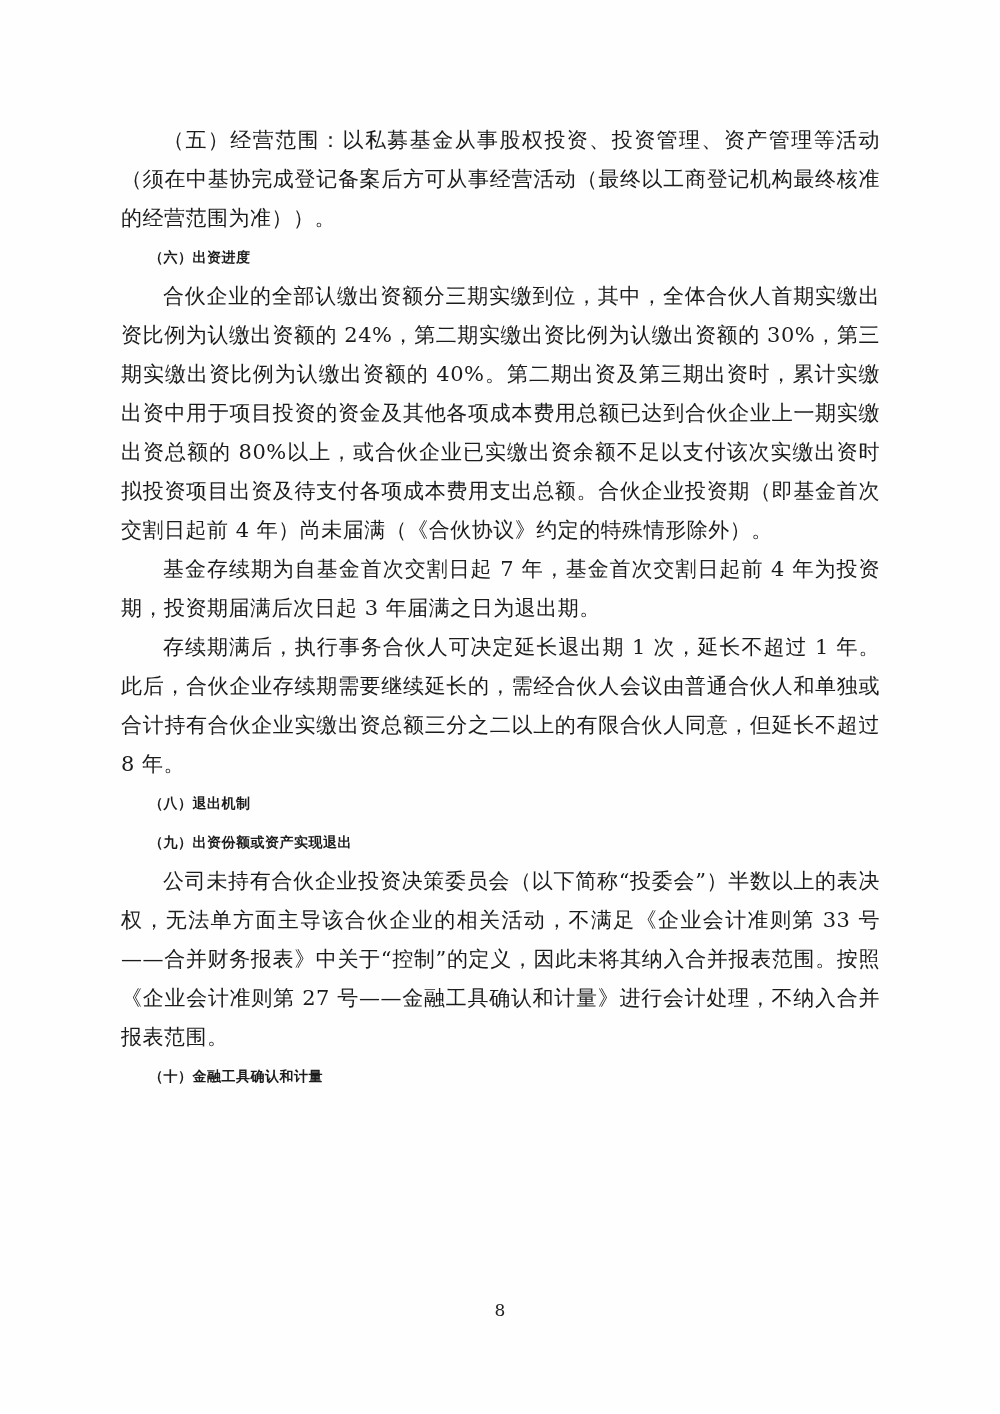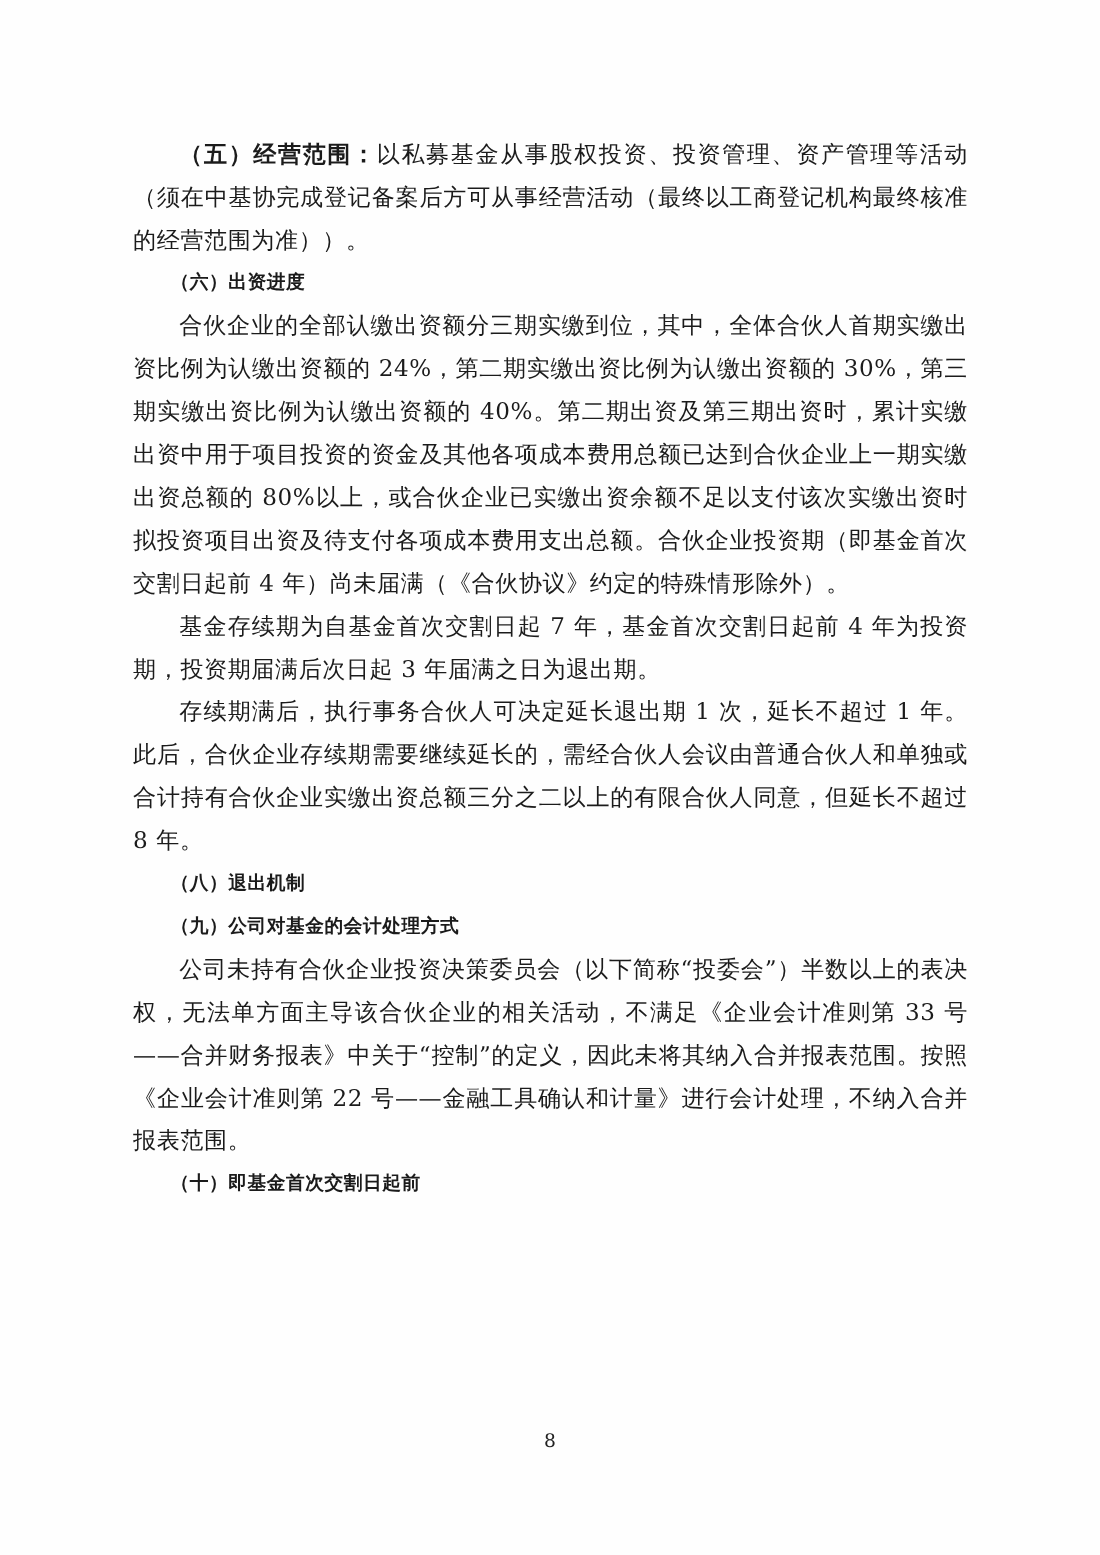--- a/index.html
+++ b/index.html
@@ -28,29 +28,29 @@
     font-size: 21px;
     line-height: 39px;
     text-align: justify;
     text-indent: 2em;
     letter-spacing: 0.5px;
   }
   .heading {
     margin: 0;
     font-family: "DejaVu Sans", "Liberation Sans", sans-serif;
     font-weight: bold;
-    font-size: 17px;
+    font-size: 14px;
     line-height: 39px;
     text-align: left;
     text-indent: 2em;
     letter-spacing: 0.5px;
   }
   .lead {
     font-family: "DejaVu Sans", "Liberation Sans", sans-serif;
-    font-weight: bold;
+    font-weight: normal;
   }
   .page-num {
     position: absolute;
     left: 0;
     top: 1300px;
     width: 100%;
     text-align: center;
     font-family: "DejaVu Serif", "Liberation Serif", serif;
     font-size: 17px;
     color: #222;
@@ -69,22 +69,22 @@
     <p class="para">合伙企业的全部认缴出资额分三期实缴到位，其中，全体合伙人首期实缴出资比例为认缴出资额的 24%，第二期实缴出资比例为认缴出资额的 30%，第三期实缴出资比例为认缴出资额的 40%。第二期出资及第三期出资时，累计实缴出资中用于项目投资的资金及其他各项成本费用总额已达到合伙企业上一期实缴出资总额的 80%以上，或合伙企业已实缴出资余额不足以支付该次实缴出资时拟投资项目出资及待支付各项成本费用支出总额。合伙企业投资期（即基金首次交割日起前 4 年）尚未届满（《合伙协议》约定的特殊情形除外）。</p>
 
 
     <p class="para">基金存续期为自基金首次交割日起 7 年，基金首次交割日起前 4 年为投资期，投资期届满后次日起 3 年届满之日为退出期。</p>
 
     <p class="para">存续期满后，执行事务合伙人可决定延长退出期 1 次，延长不超过 1 年。此后，合伙企业存续期需要继续延长的，需经合伙人会议由普通合伙人和单独或合计持有合伙企业实缴出资总额三分之二以上的有限合伙人同意，但延长不超过 8 年。</p>
 
     <p class="heading">（八）退出机制</p>
 
 
-    <p class="heading">（九）公司对基金的会计处理方式</p>
+    <p class="heading">（九）出资份额或资产实现退出</p>
 
-    <p class="para">公司未持有合伙企业投资决策委员会（以下简称“投委会”）半数以上的表决权，无法单方面主导该合伙企业的相关活动，不满足《企业会计准则第 33 号——合并财务报表》中关于“控制”的定义，因此未将其纳入合并报表范围。按照《企业会计准则第 22 号——金融工具确认和计量》进行会计处理，不纳入合并报表范围。</p>
+    <p class="para">公司未持有合伙企业投资决策委员会（以下简称“投委会”）半数以上的表决权，无法单方面主导该合伙企业的相关活动，不满足《企业会计准则第 33 号——合并财务报表》中关于“控制”的定义，因此未将其纳入合并报表范围。按照《企业会计准则第 27 号——金融工具确认和计量》进行会计处理，不纳入合并报表范围。</p>
 
-    <p class="heading">（十）即基金首次交割日起前</p>
+    <p class="heading">（十）金融工具确认和计量</p>
 
   </div>
 
   <div class="page-num">8</div>
 </div>
 
 </body></html>

